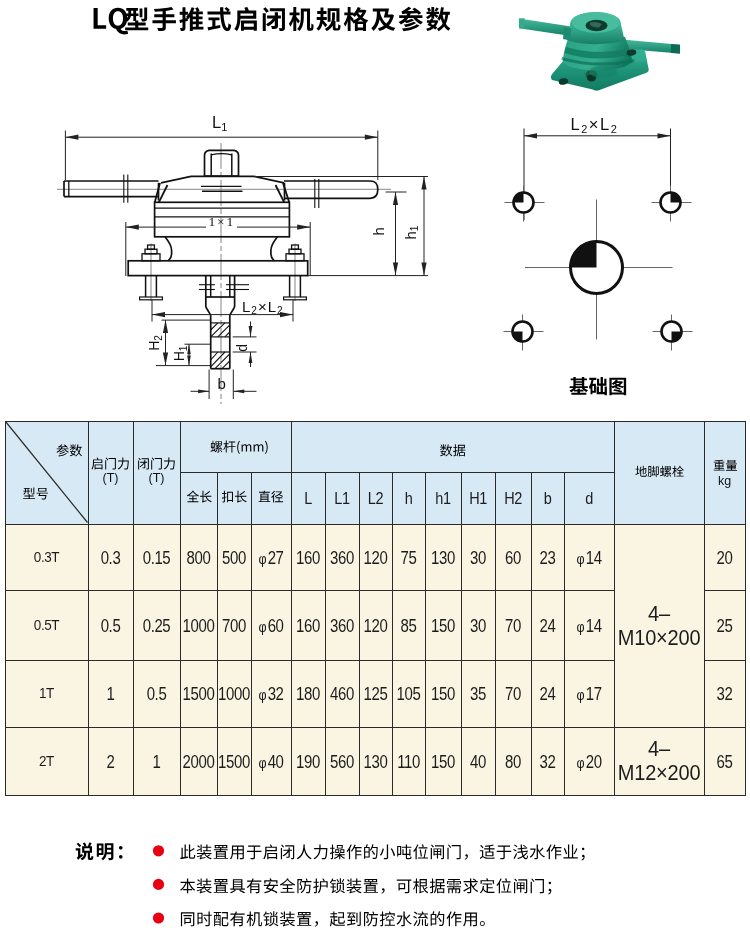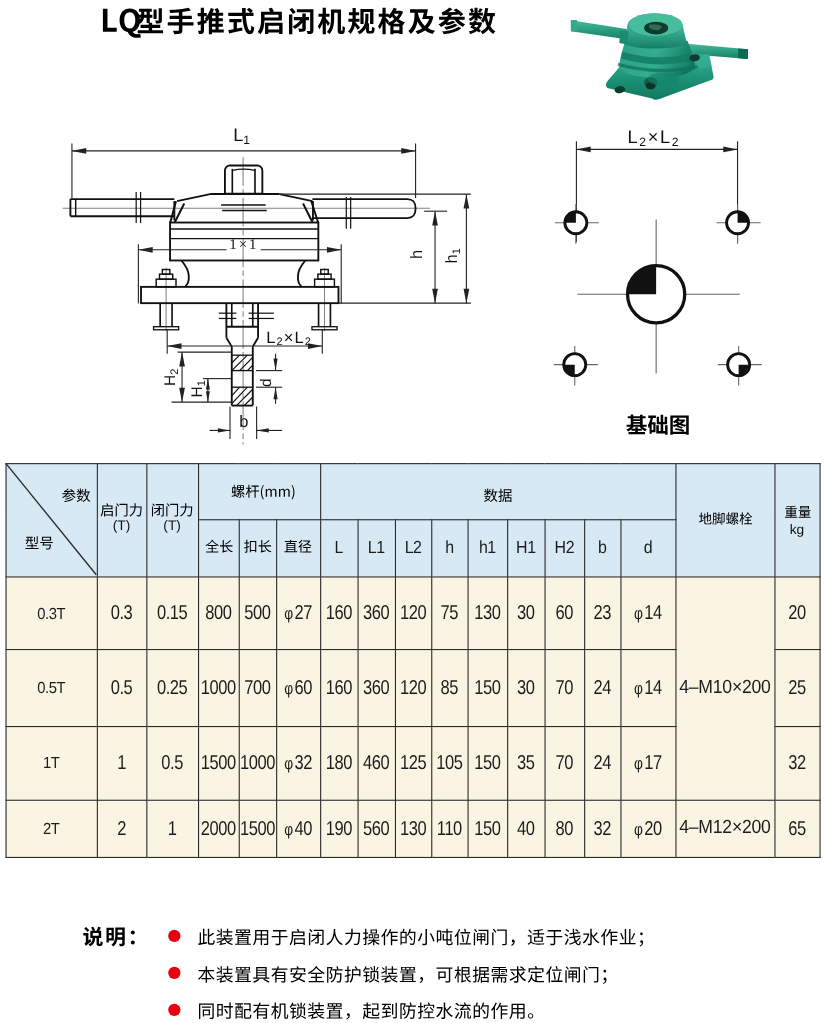--- a/index.html
+++ b/index.html
@@ -7,21 +7,21 @@
 #tbl{position:absolute;left:4.5px;top:420.5px;z-index:1}
 #tbl table{border-collapse:collapse;table-layout:fixed;width:741px}
 #tbl td{border:1px solid #2a2a2a;text-align:center;vertical-align:middle;
  font-size:15px;color:#1c1c1c;padding:0;background:#faf5e3;letter-spacing:-0.4px}
 #tbl tr:nth-child(-n+2) td{background:#d7e9f5}
 #tbl .n{display:inline-block;transform:scaleY(1.22)}
 #tbl td.lat{font-size:14.5px}
 #tbl td.lat .n{transform:scaleY(1.1)}
 #tbl td.mod{font-size:13.5px}
 #tbl td.mod .n{transform:scaleY(1.08)}
-#tbl td.bolt{font-size:16px;letter-spacing:-0.2px}
+#tbl td.bolt{font-size:20px;letter-spacing:-0.2px}
 #tbl td.bolt .n{transform:scaleY(1.08)}
 #tbl .p{font-style:normal;font-size:12.5px;padding-right:1.5px}
 </style></head>
 <body>
 
 <div id="tbl">
 <table>
 <colgroup>
         <col style="width:83px">
         <col style="width:45px">
@@ -113,21 +113,21 @@
           <td><span class="n">460</span></td>
           <td><span class="n">125</span></td>
           <td><span class="n">105</span></td>
           <td><span class="n">150</span></td>
           <td><span class="n">35</span></td>
           <td><span class="n">70</span></td>
           <td><span class="n">24</span></td>
           <td><span class="n"><i class="p">φ</i>17</span></td>
           <td><span class="n">32</span></td>
         </tr>
-        <tr style="height:52px">
+        <tr style="height:68px">
           <td class="mod"><span class="n">2T</span></td>
           <td><span class="n">2</span></td>
           <td><span class="n">1</span></td>
           <td><span class="n">2000</span></td>
           <td><span class="n">1500</span></td>
           <td><span class="n"><i class="p">φ</i>40</span></td>
           <td><span class="n">190</span></td>
           <td><span class="n">560</span></td>
           <td><span class="n">130</span></td>
           <td><span class="n">110</span></td>

